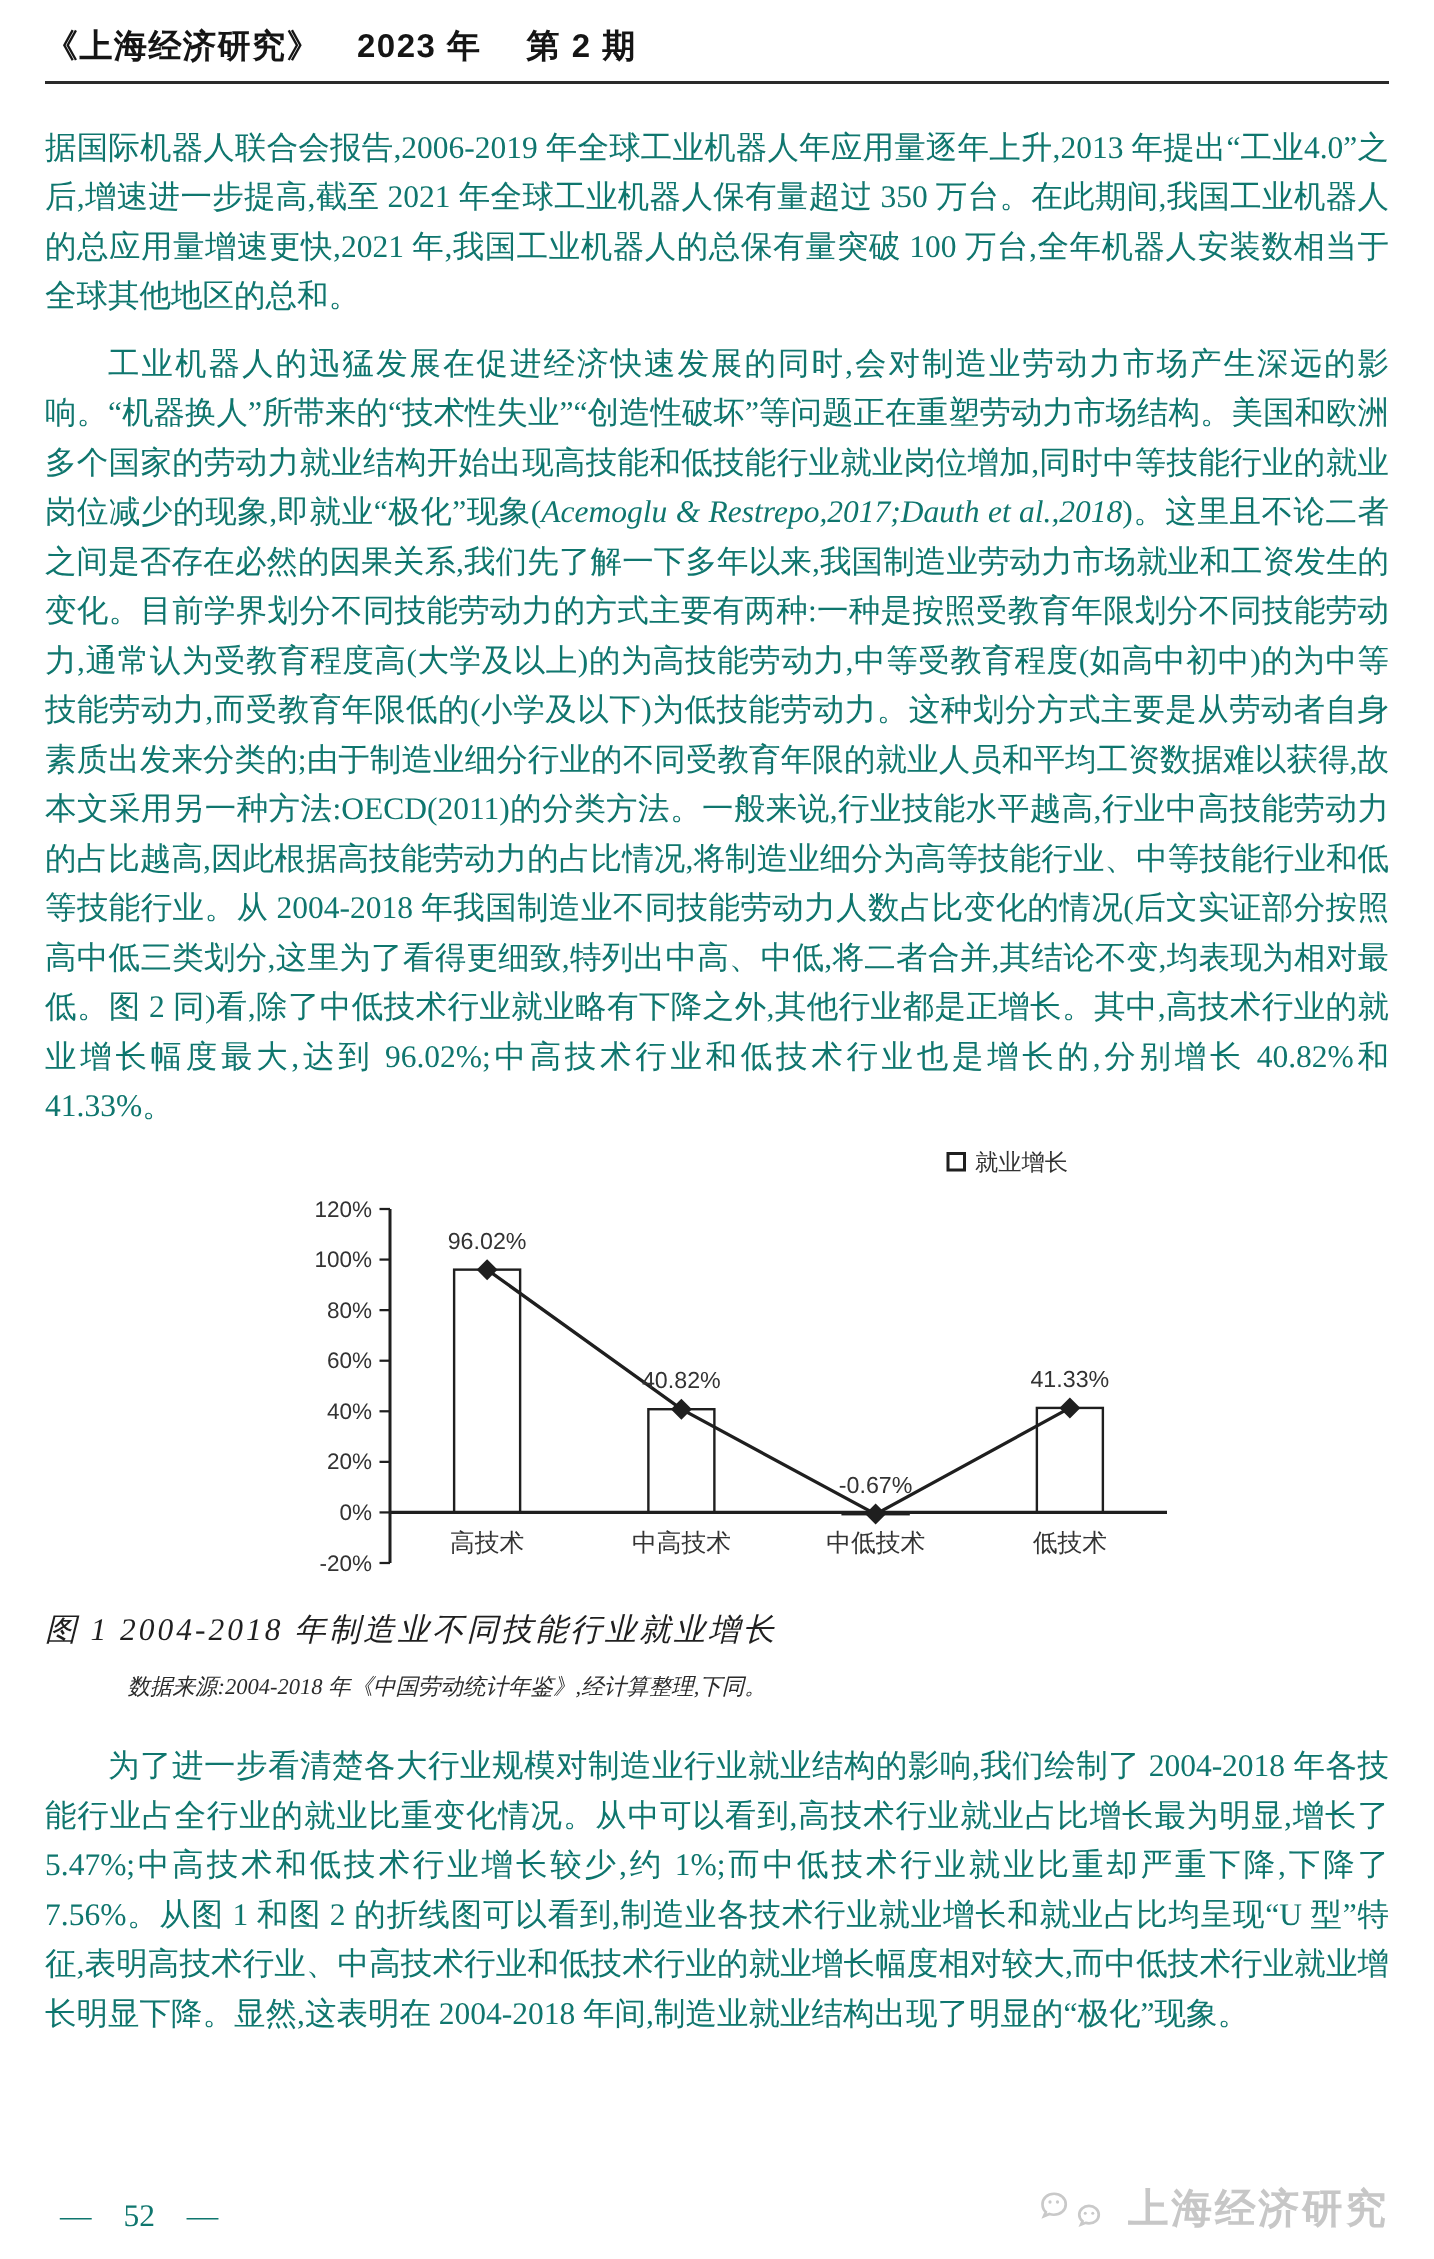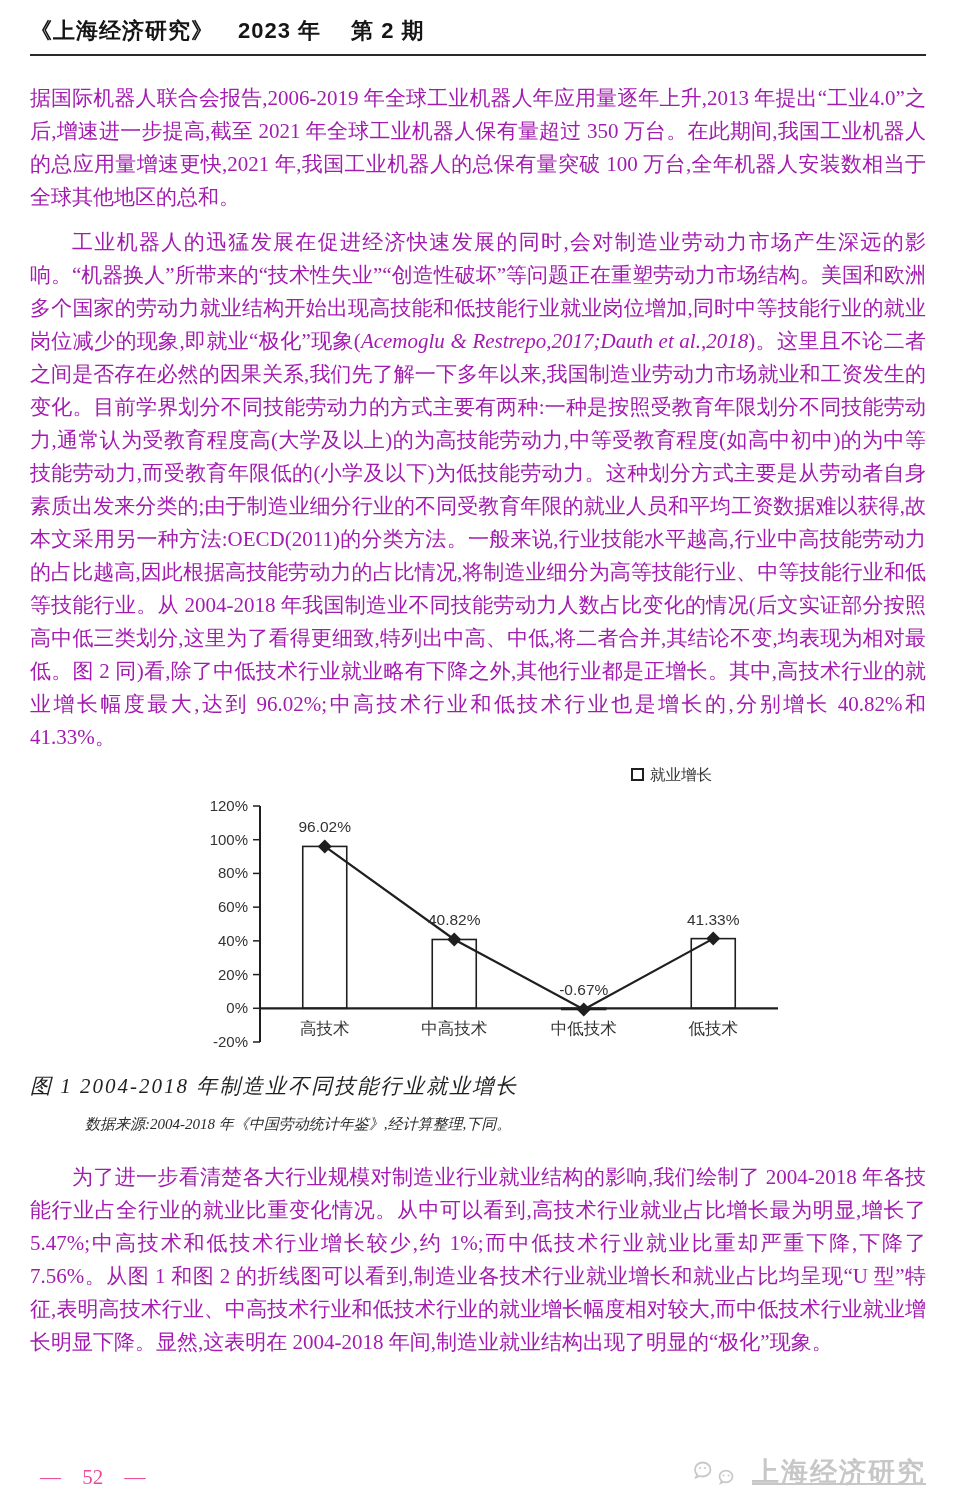--- a/index.html
+++ b/index.html
@@ -32,21 +32,21 @@
     border-bottom: 2.5px solid #2a2a2a;
   }
   
   main { display: block; margin-top: 26px; }
   p.para {
     margin: 0;
     font-size: 21px;
     line-height: 33px;
     text-align: justify;
     text-justify: inter-character;
-    color: #a21caf;
+    color: #0f766e;
   }
   p.indent { text-indent: 2em; margin-top: 12px; }
   .cite { font-style: italic; }
   
   figure.chart-figure { margin: 6px 0 0 0; }
   .chart-wrap { margin-left: 150px; width: 620px; }
   .chart-wrap svg { display: block; }
   svg text {
     font-family: "Liberation Sans", "DejaVu Sans", sans-serif;
   }
@@ -69,35 +69,34 @@
   
   footer {
     position: absolute;
     left: 30px; right: 30px; bottom: 16px;
     display: flex;
     justify-content: space-between;
     align-items: flex-end;
   }
   .page-num {
     font-size: 21px;
-    color: #ec4899;
+    color: #0f766e;
     word-spacing: 16px;
     padding-left: 10px;
   }
   .watermark {
     display: inline-flex;
     align-items: center;
     gap: 16px;
     color: #c7c7c7;
     font-family: "Liberation Sans", "DejaVu Sans", sans-serif;
     font-weight: bold;
     font-size: 27px;
     letter-spacing: 2px;
     user-select: none;
-    text-decoration: underline;
   }
 </style>
 </head>
 <body>
 
 <div class="page">
 
   <header>
     <div class="header-line">
       <span>《上海经济研究》</span><span class="gap1">2023 年</span><span class="gap2">第 2 期</span>

